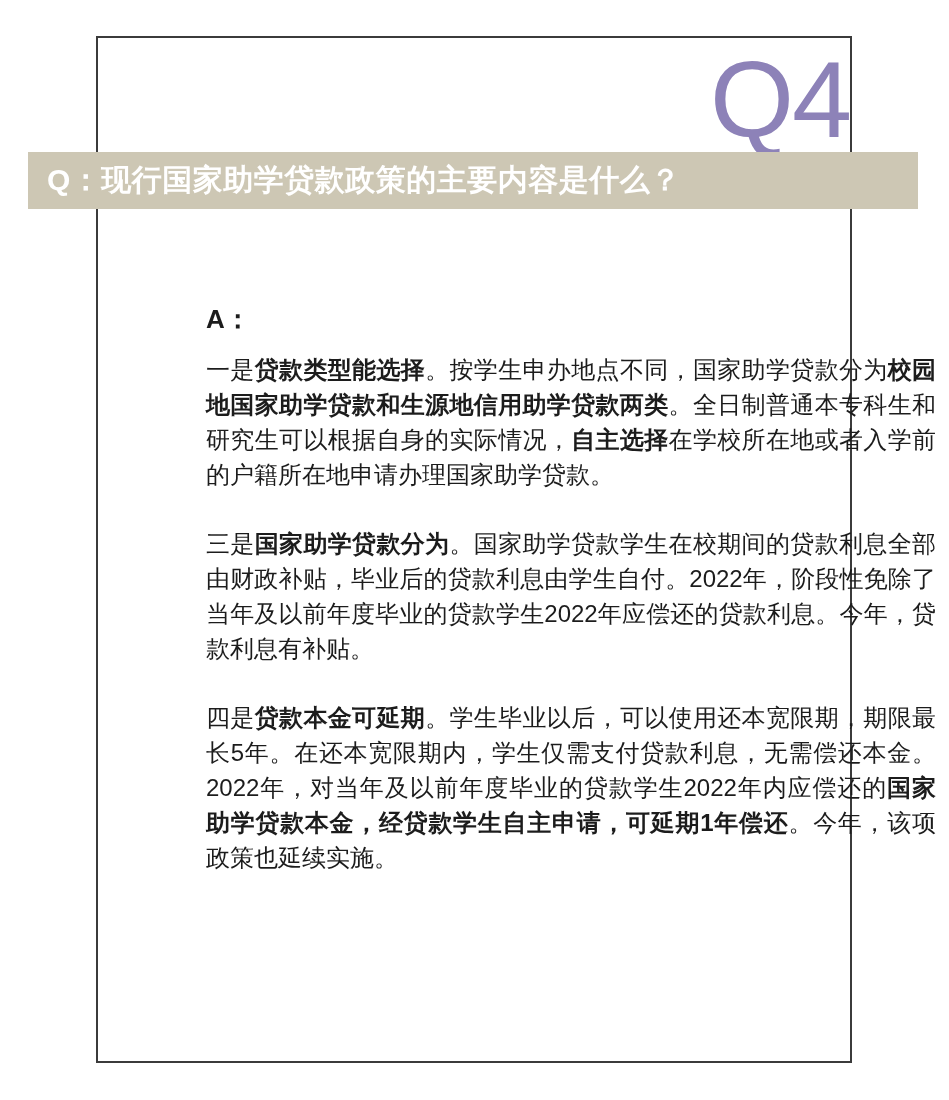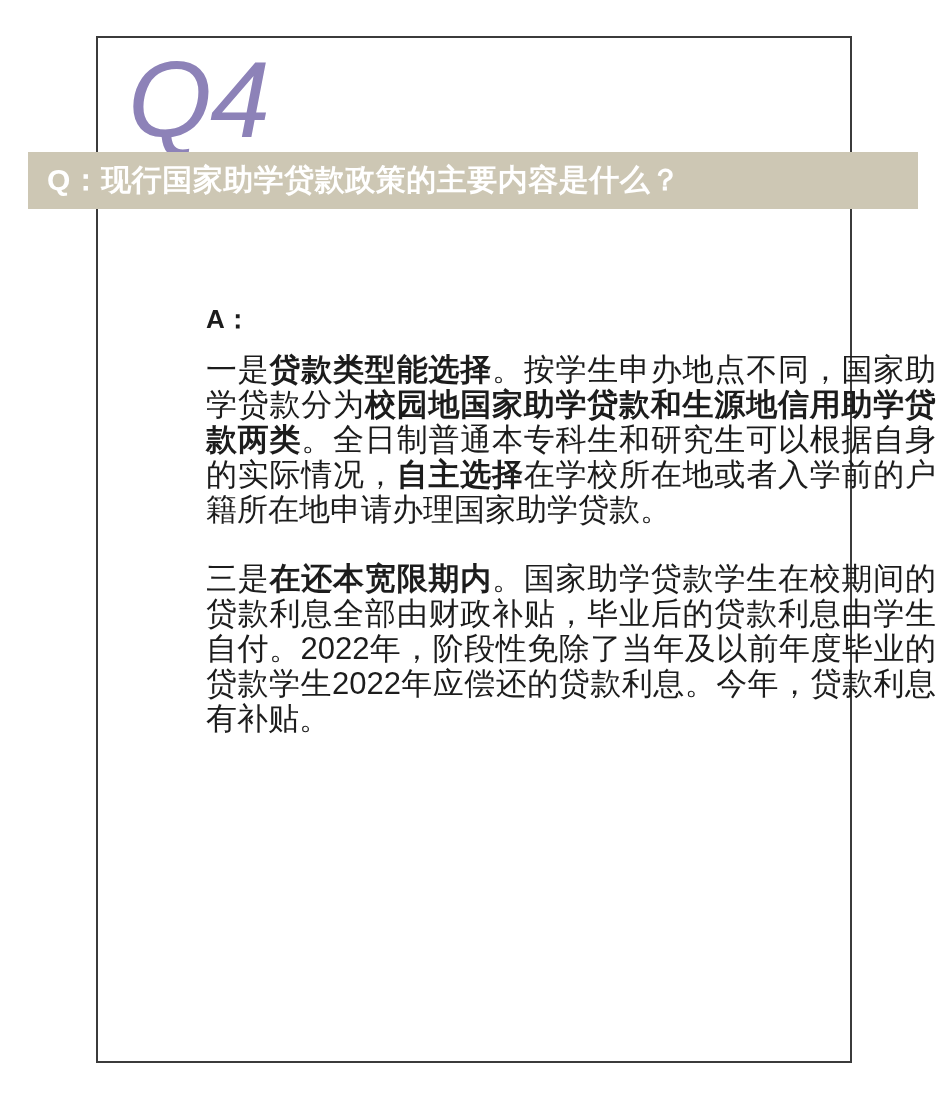--- a/index.html
+++ b/index.html
@@ -29,23 +29,22 @@
     width: 756px;
     height: 1027px;
     border: 2px solid var(--border-color);
     background: var(--page-bg);
   }
   .q-number {
     position: absolute;
     top: 8px;
     left: 0;
     width: 100%;
-    text-align: left;
+    text-align: right;
     font-family: "Liberation Sans", sans-serif;
-    font-style: italic;
     font-weight: 400;
     font-size: 108px;
     line-height: 108px;
     letter-spacing: -2px;
     color: var(--q-purple);
     text-indent: 30px;
   }
   .banner {
     position: absolute;
     left: 28px;
@@ -73,21 +72,21 @@
     z-index: 2;
     color: var(--text-color);
   }
   .answer-label {
     font-size: 26px;
     font-weight: 700;
     line-height: 35px;
     margin-bottom: 15px;
   }
   .para {
-    font-size: 31px;
+    font-size: 24px;
     line-height: 35px;
     text-align: justify;
     text-justify: inter-ideograph;
     margin-bottom: 34px;
     color: var(--text-color);
   }
   .para:last-child { margin-bottom: 0; }
   .para strong { font-weight: 700; }
 </style>
 </head>
@@ -95,21 +94,22 @@
 
 <div class="page">
 
   <div class="content-box">
     <div class="q-number">Q4</div>
 
     <div class="answer-area">
       <p class="answer-label">A：</p>
       <div id="paragraphs">
           <p class="para"><span>一是</span><strong>贷款类型能选择</strong><span>。按学生申办地点不同，国家助学贷款分为</span><strong>校园地国家助学贷款和生源地信用助学贷款两类</strong><span>。全日制普通本专科生和研究生可以根据自身的实际情况，</span><strong>自主选择</strong><span>在学校所在地或者入学前的户籍所在地申请办理国家助学贷款。</span></p>
-          <p class="para"><span>三是</span><strong>在还本宽限期内</strong><span>。国家助学贷款学生在校期间的贷款利息全部由财政补贴，毕业后的贷款利息由学生自付。2022年，阶段性免除了当年及以前年度毕业的贷款学生2022年应偿还的贷款利息。今年，贷款利息有补贴。</span></p>
+          <p class="para"><span>三是</span><strong>国家助学贷款分为</strong><span>。国家助学贷款学生在校期间的贷款利息全部由财政补贴，毕业后的贷款利息由学生自付。2022年，阶段性免除了当年及以前年度毕业的贷款学生2022年应偿还的贷款利息。今年，贷款利息有补贴。</span></p>
+          <p class="para"><span>四是</span><strong>贷款本金可延期</strong><span>。学生毕业以后，可以使用还本宽限期，期限最长5年。在还本宽限期内，学生仅需支付贷款利息，无需偿还本金。2022年，对当年及以前年度毕业的贷款学生2022年内应偿还的</span><strong>国家助学贷款本金，经贷款学生自主申请，可延期1年偿还</strong><span>。今年，该项政策也延续实施。</span></p>
         </div>
     </div>
   </div>
 
   <div class="banner">
     <span class="banner-text">Q：现行国家助学贷款政策的主要内容是什么？</span>
   </div>
 
 </div>
 

